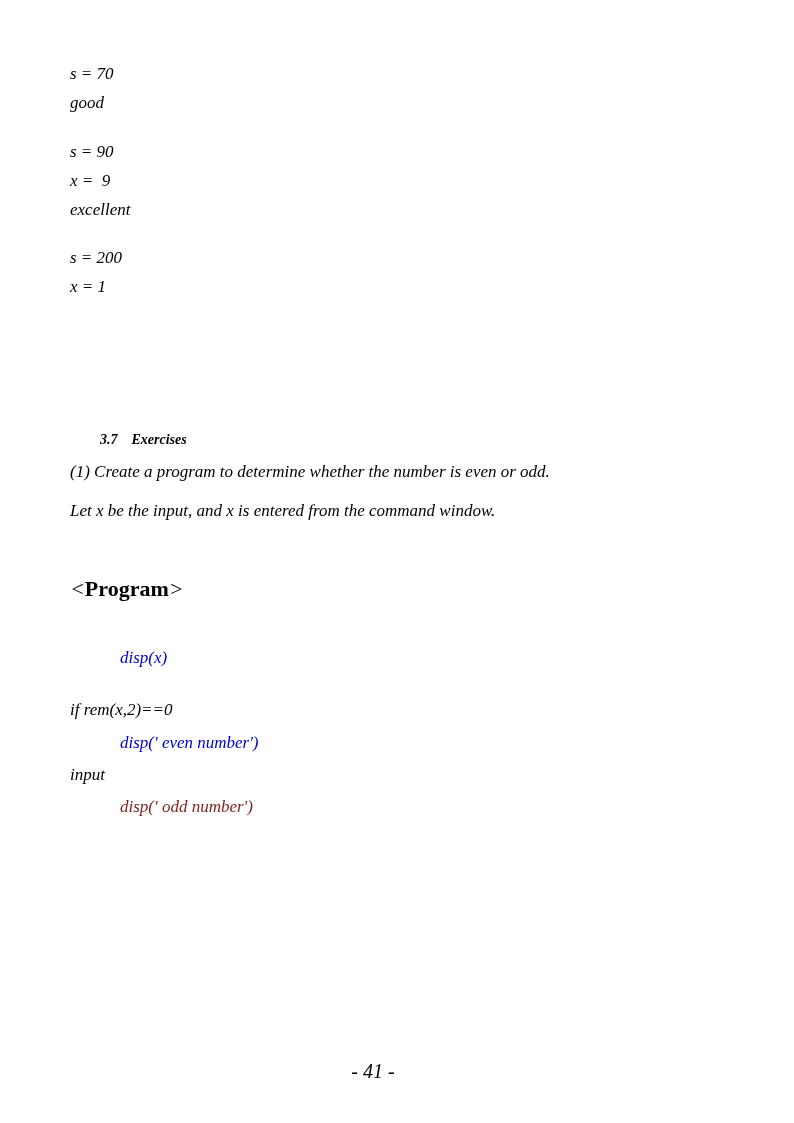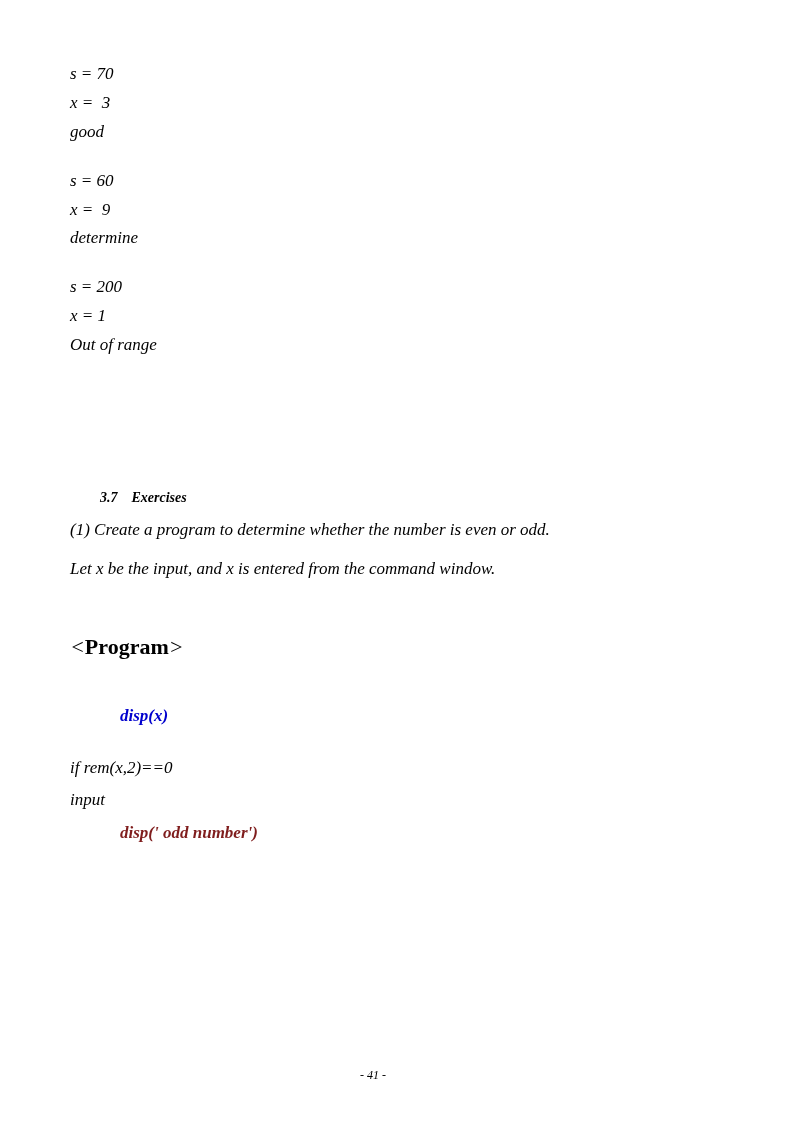--- a/index.html
+++ b/index.html
@@ -68,61 +68,58 @@
       font-style: normal;
     }
 
     .code-section {
       font-style: italic;
       line-height: 1.9;
     }
 
     .code-section .indent {
       padding-left: 50px;
-      font-weight: bold;
     }
 
     .page-number {
       position: absolute;
       bottom: 40px;
       left: 50%;
       transform: translateX(-50%);
       font-style: italic;
-      font-size: 12px;
+      font-size: 20px;
     }
 
     .gap-medium {
       height: 20px;
     }
 
     .gap-large {
       height: 50px;
     }
   </style>
 </head>
 <body>
 
 <div class="page">
 
   <div class="code-block">
     <span class="code-line">s = 70</span>
-    <span class="code-line">x =  3</span>
     <span class="code-line">good</span>
   </div>
 
   <div class="code-block">
-    <span class="code-line">s = 60</span>
+    <span class="code-line">s = 90</span>
     <span class="code-line">x =  9</span>
-    <span class="code-line">determine</span>
+    <span class="code-line">excellent</span>
   </div>
 
   <div class="code-block">
     <span class="code-line">s = 200</span>
     <span class="code-line">x = 1</span>
-    <span class="code-line">Out of range</span>
   </div>
 
   <div class="gap-large"></div>
 
   <div class="section-heading">
     <span class="section-num">3.7</span>&nbsp;&nbsp;&nbsp;
     <span>Exercises</span>
   </div>
 
   <div class="body-text">
@@ -143,20 +140,23 @@
     <div class="indent">
       <span style="color:#0000cd; font-style:italic;">disp(x)</span>
     </div>
 
     <div class="gap-medium"></div>
 
     <div>
       <span style="text-align:center;">if rem(x,2)==0</span>
     </div>
 
+    <div class="indent">
+      <span style="color:#0000cd; font-style:italic;">disp(' even number')</span>
+    </div>
 
     <div>
       <span style="font-style:italic;">input</span>
     </div>
 
     <div class="indent">
       <span style="color:#7f1d1d; font-style:italic;">disp(' odd number')</span>
     </div>
   </div>
 

